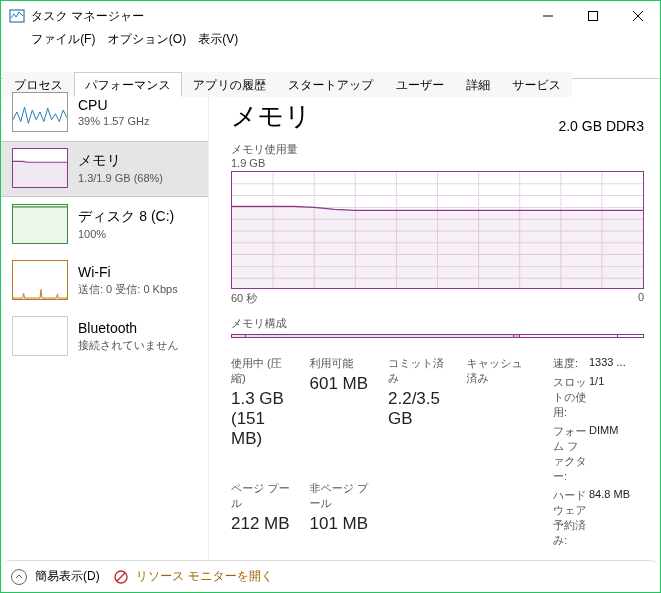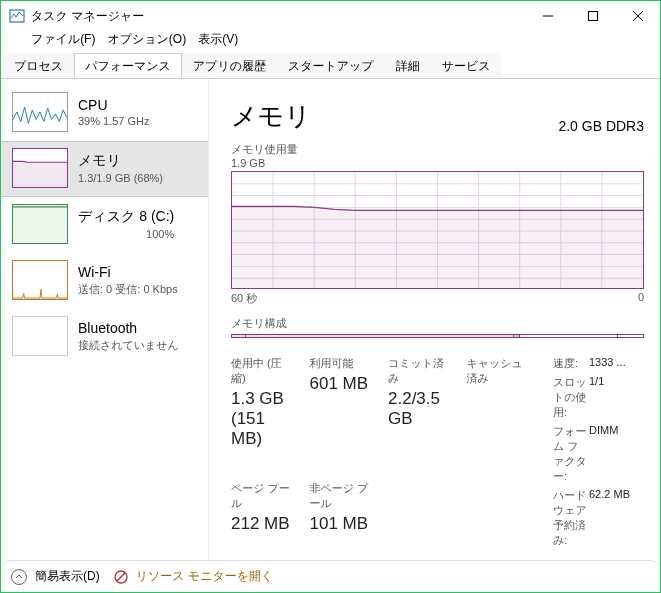--- a/index.html
+++ b/index.html
@@ -7,31 +7,31 @@
   .window { border: 1px solid #22c55e; width: 661px; height: 593px; display: flex; flex-direction: column; }
   .titlebar { height: 30px; display: flex; align-items: center; padding: 0 0 0 8px; }
   .titlebar .icon { width: 16px; height: 16px; margin-right: 6px; }
   .titlebar .title { flex: 0 0 auto; font-size: 12px; }
   .titlebar .spacer { flex: 1; }
   .winbtn { width: 45px; height: 30px; display: flex; align-items: center; justify-content: center; }
   .winbtn svg { width: 10px; height: 10px; }
   .menubar { height: 22px; display: flex; padding: 0 24px; gap: 12px; font-size: 12px; margin-left: 6px; }
   .menubar span { cursor: default; }
   .tabs { height: 26px; display: flex; border-bottom: 1px solid #ccc; padding-left: 2px; }
-  .tab { padding: 4px 10px 3px; border: 1px solid transparent; border-bottom: none; font-size: 12px; position: relative; top: 0; background: #f7f7f7; }
+  .tab { padding: 4px 10px 3px; border: 1px solid transparent; border-bottom: none; font-size: 12px; position: relative; top: 19px; background: #f7f7f7; }
   .tab.active { background: #fff; border-color: #ccc; border-bottom: 1px solid #fff; }
   .content { flex: 1; display: flex; overflow: hidden; }
   .sidebar { width: 208px; border-right: 1px solid #eee; padding-top: 6px; }
   .side-item { display: flex; padding: 6px 8px 8px 10px; gap: 10px; border: 1px solid transparent; cursor: default; }
   .side-item.selected { background: #e5e5e5; border-top: 1px solid #c8c8c8; border-bottom: 1px solid #c8c8c8; }
   .thumb { width: 56px; height: 40px; border: 1px solid #999; background: #fff; position: relative; overflow: hidden; }
   .thumb svg { width: 100%; height: 100%; display: block; }
   .side-text { display: flex; flex-direction: column; justify-content: center; }
   .side-title { font-size: 14px; }
-  .side-sub { font-size: 11px; color: #555; margin-top: 2px; text-align: right; }
+  .side-sub { font-size: 11px; color: #555; margin-top: 2px; }
   .main { flex: 1; padding: 10px 16px 8px 22px; display: flex; flex-direction: column; }
   .main-header { display: flex; align-items: flex-end; justify-content: space-between; }
   .main-title { font-size: 26px; font-weight: 400; }
   .main-cap { font-size: 14px; color: #000000; margin-top: 29px; }
   .graph-label-row { display: flex; justify-content: space-between; font-size: 11px; color: #555; margin-top: 8px; flex-direction: column; }
   .graph { border: 1px solid #8b3a8b; height: 118px; margin-top: 2px; background: #fff; position: relative; }
   .graph .grid line { stroke: #e8d4e8; stroke-width: 1; }
   .graph .line { stroke: #8b3a8b; stroke-width: 1.2; fill: none; }
   .graph .fill { fill: rgba(180,120,180,0.12); }
   .axis-row { display: flex; justify-content: space-between; font-size: 11px; color: #555; margin-top: 2px; }
@@ -82,20 +82,21 @@
     <span>ファイル(F)</span>
     <span>オプション(O)</span>
     <span>表示(V)</span>
   </div>
 
   <div class="tabs">
     <div class="tab">プロセス</div>
     <div class="tab active">パフォーマンス</div>
     <div class="tab">アプリの履歴</div>
     <div class="tab">スタートアップ</div>
+    <div class="tab">ユーザー</div>
     <div class="tab">詳細</div>
     <div class="tab">サービス</div>
   </div>
 
   <div class="content">
     <div class="sidebar">
 
       <div class="side-item">
         <div class="thumb">
             <svg viewBox="0 0 56 40" preserveAspectRatio="none">
@@ -240,21 +241,21 @@
           <div class="row">
               <span>スロットの使用:</span>
               <span class="v">1/1</span>
             </div>
           <div class="row">
               <span>フォーム ファクター:</span>
               <span class="v">DIMM</span>
             </div>
           <div class="row">
               <span>ハードウェア予約済み:</span>
-              <span class="v">62.2 MB</span>
+              <span class="v">84.8 MB</span>
             </div>
         </div>
       </div>
     </div>
   </div>
 
   <div class="footer">
     <div class="circ">
         <svg width="8" height="8" viewBox="0 0 8 8">
           <polyline points="1,5 4,2 7,5" fill="none" stroke="#555" stroke-width="1"></polyline>

